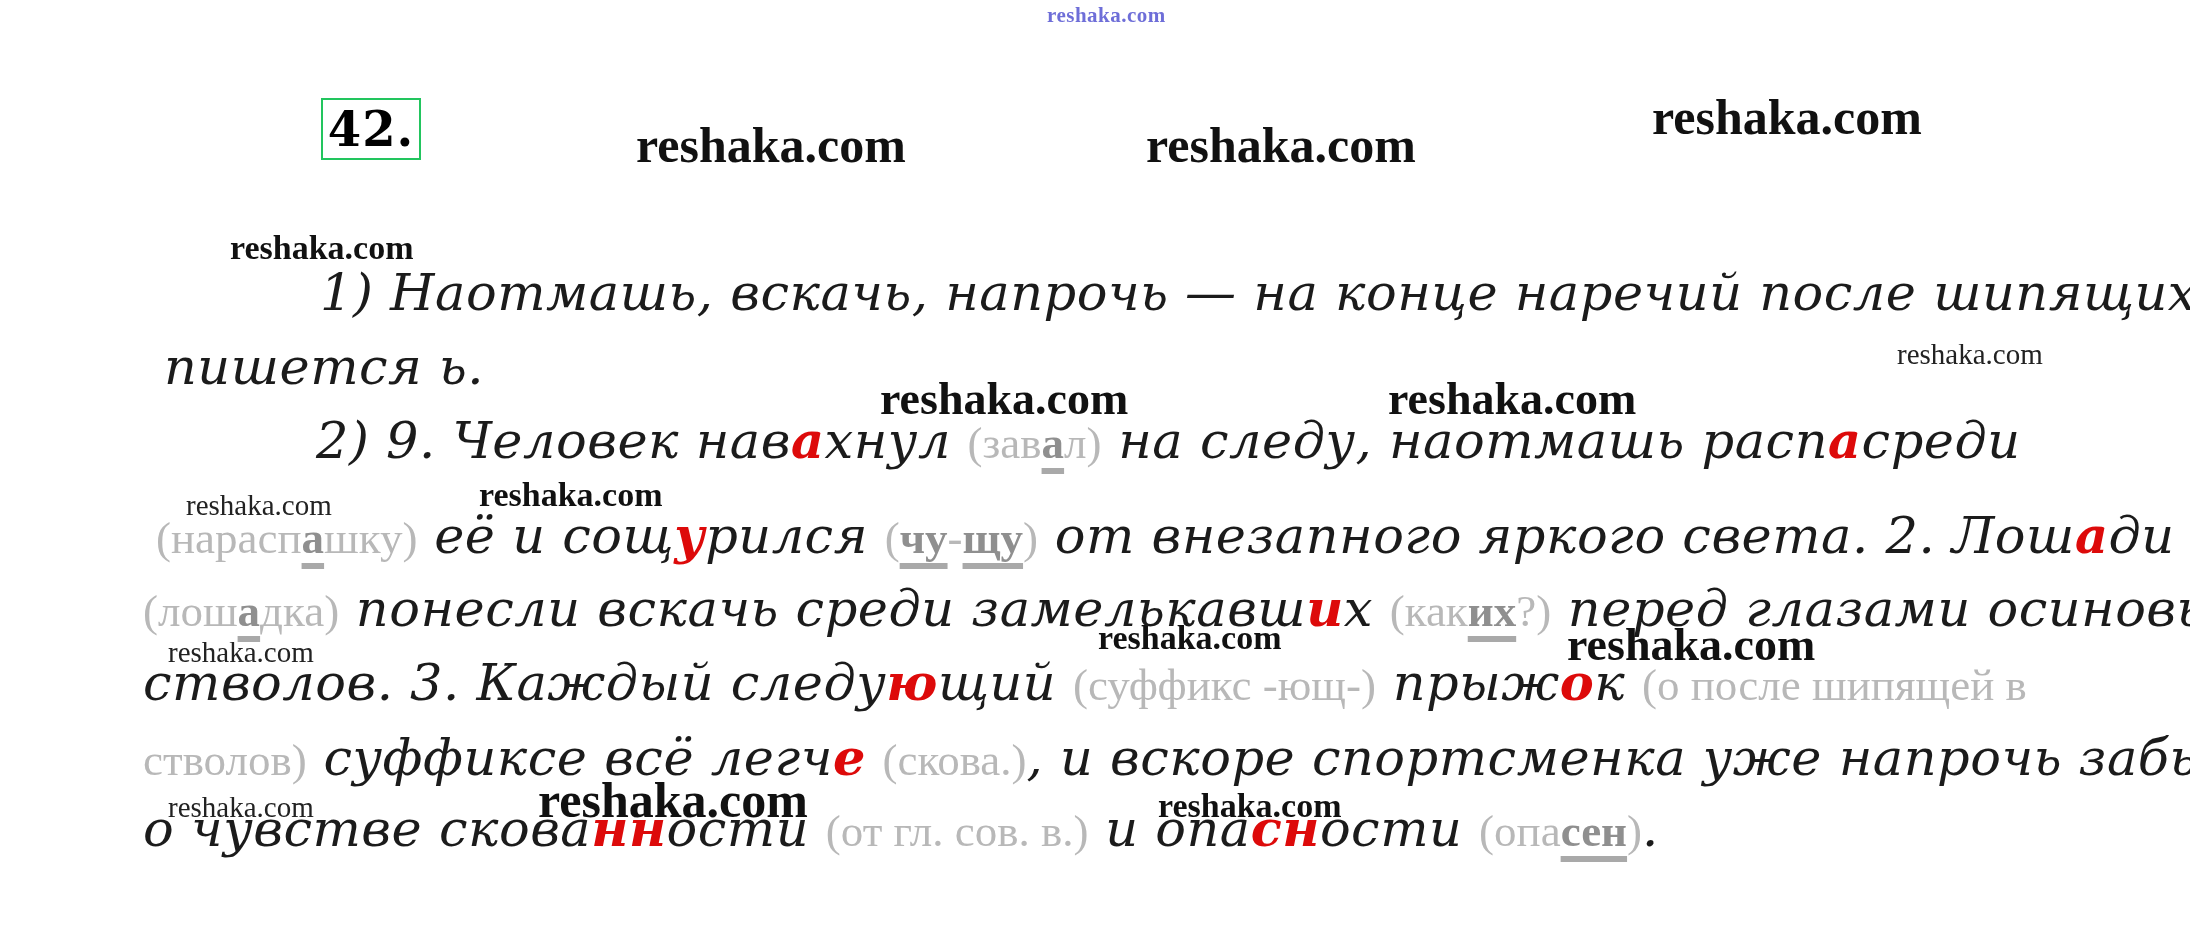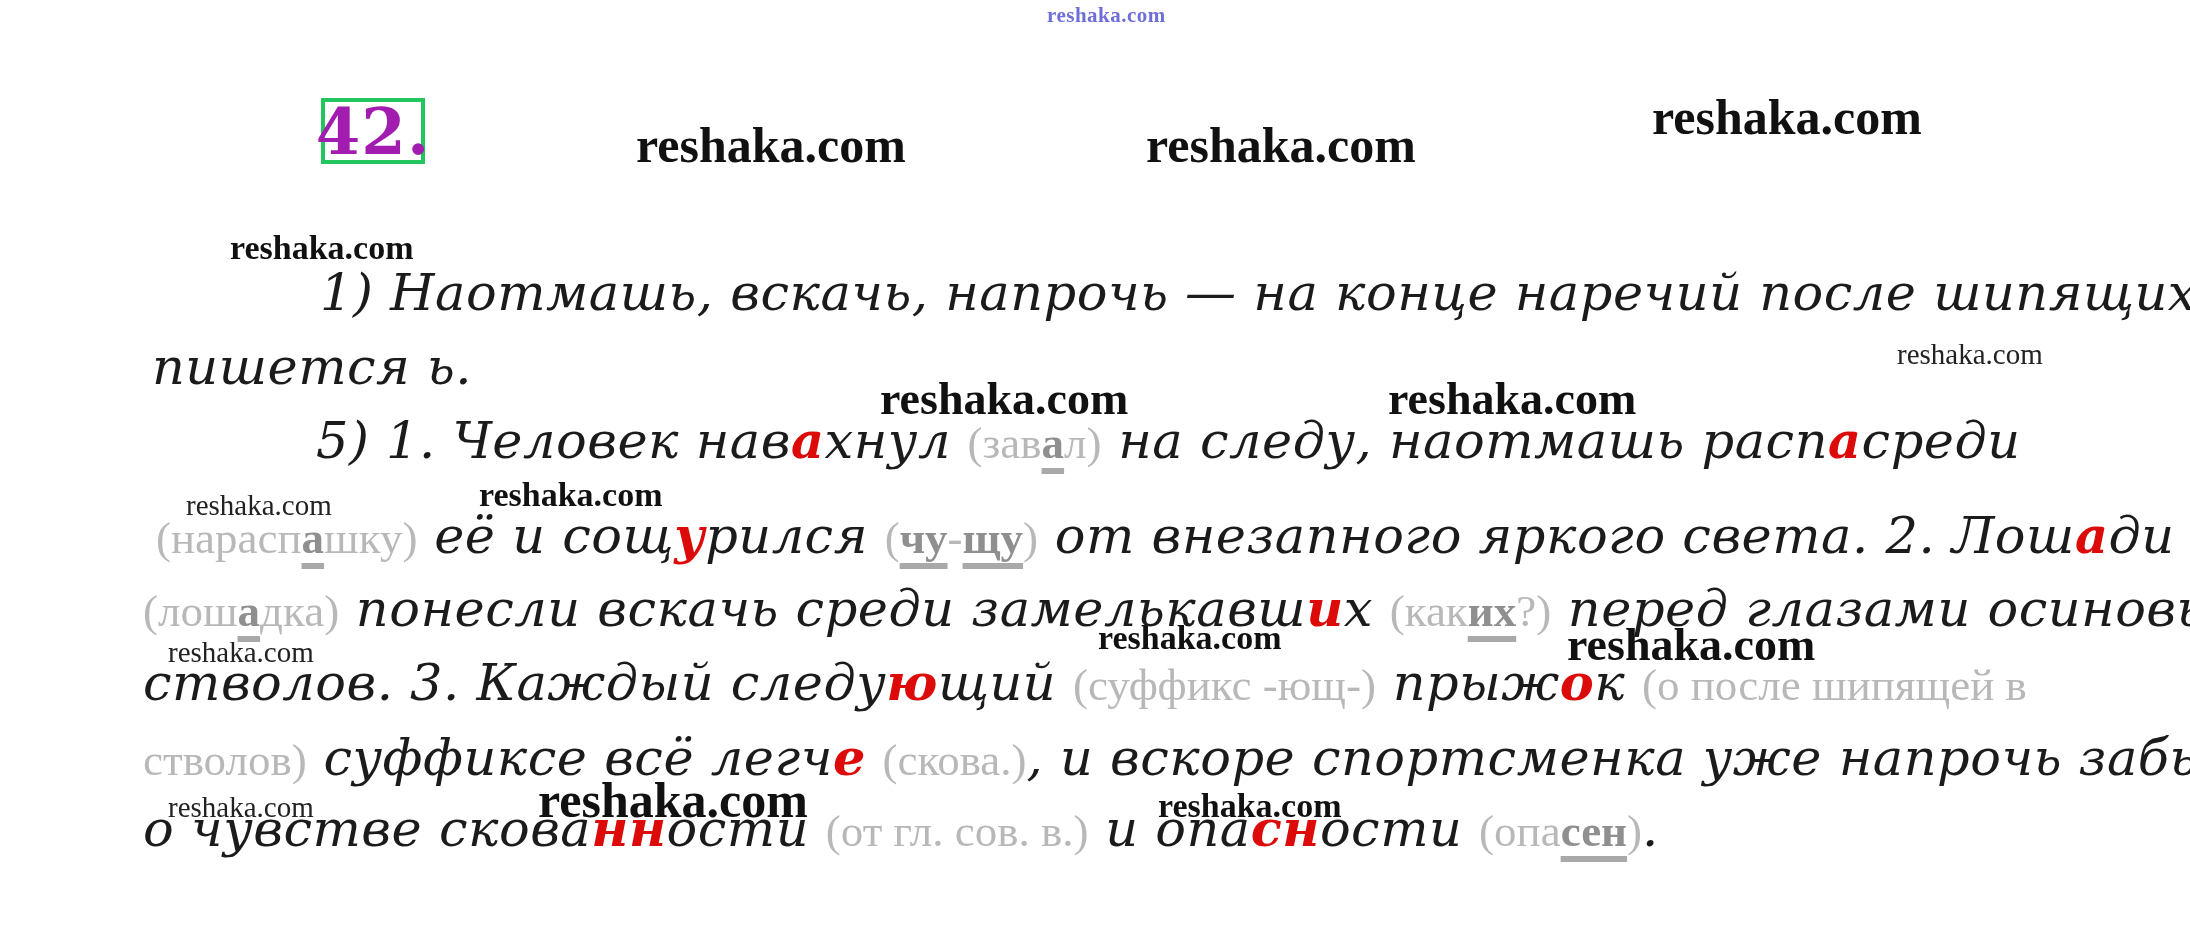--- a/index.html
+++ b/index.html
@@ -3,22 +3,22 @@
 <meta charset="utf-8">
 <style>
   html,body{margin:0;padding:0;}
   body{
     width:2190px;height:929px;position:relative;background:#ffffff;overflow:hidden;
     font-family:"DejaVu Serif", serif;
   }
   
   .ex-box{
     position:absolute;left:321px;top:98px;width:96px;height:58px;
-    border:4px solid #22c55e;display:flex;align-items:center;justify-content:center;
-    font-family:"DejaVu Serif", serif;font-weight:bold;font-size:64px;color:#a21caf;
+    border:2px solid #22c55e;display:flex;align-items:center;justify-content:center;
+    font-family:"DejaVu Serif", serif;font-weight:bold;font-size:48px;color:#000000;
     font-style:normal;letter-spacing:1px;
   }
   
   .wm{
     position:absolute;font-family:Liberation Serif, serif;color:#111;
     white-space:nowrap;line-height:1;
   }
   .wm-big{font-size:50px;font-weight:700;}
   .wm-med{font-size:34px;font-weight:700;}
   .wm-small{font-size:29px;font-weight:400;color:#222;}
@@ -56,19 +56,19 @@
 <span class="wm wm-med" style="left:479px;top:478px;">reshaka.com</span>
 <span class="wm wm-small" style="left:186px;top:491px;">reshaka.com</span>
 <span class="wm wm-med" style="left:1098px;top:621px;">reshaka.com</span>
 <span class="wm wm-small" style="left:168px;top:638px;">reshaka.com</span>
 <span class="wm wm-big" style="left:1567px;top:622px;font-size:46px;">reshaka.com</span>
 <span class="wm wm-big" style="left:538px;top:775px;">reshaka.com</span>
 <span class="wm wm-med" style="left:1158px;top:789px;">reshaka.com</span>
 <span class="wm wm-small" style="left:168px;top:793px;">reshaka.com</span>
 
 <div class="line" style="left:320px;top:262px;"><span class="seg-main">1) Наотмашь, вскачь, напрочь — на конце наречий после шипящих</span></div>
-<div class="line" style="left:152px;top:336px;"><span class="seg-main">пишется ь.</span></div>
-<div class="line" style="left:316px;top:410px;"><span class="seg-main">5) 1. Человек нав</span><span class="seg-red">а</span><span class="seg-main">хнул </span><span class="seg-gray">(зав</span><span class="seg-gu">а</span><span class="seg-gray">л)</span><span class="seg-main"> на следу, наотмашь расп</span><span class="seg-red">а</span><span class="seg-main">среди</span></div>
+<div class="line" style="left:164px;top:336px;"><span class="seg-main">пишется ь.</span></div>
+<div class="line" style="left:316px;top:410px;"><span class="seg-main">2) 9. Человек нав</span><span class="seg-red">а</span><span class="seg-main">хнул </span><span class="seg-gray">(зав</span><span class="seg-gu">а</span><span class="seg-gray">л)</span><span class="seg-main"> на следу, наотмашь расп</span><span class="seg-red">а</span><span class="seg-main">среди</span></div>
 <div class="line" style="left:156px;top:505px;"><span class="seg-gray">(нарасп</span><span class="seg-gu">а</span><span class="seg-gray">шку)</span><span class="seg-main"> её и сощ</span><span class="seg-red">у</span><span class="seg-main">рился </span><span class="seg-gray">(</span><span class="seg-gu">чу</span><span class="seg-gray">-</span><span class="seg-gu">щу</span><span class="seg-gray">)</span><span class="seg-main"> от внезапного яркого света. 2. Лош</span><span class="seg-red">а</span><span class="seg-main">ди</span></div>
 <div class="line" style="left:143px;top:578px;"><span class="seg-gray">(лош</span><span class="seg-gu">а</span><span class="seg-gray">дка)</span><span class="seg-main"> понесли вскачь среди замелькавш</span><span class="seg-red">и</span><span class="seg-main">х </span><span class="seg-gray">(как</span><span class="seg-gu">их</span><span class="seg-gray">?)</span><span class="seg-main"> перед глазами осиновых</span></div>
 <div class="line" style="left:143px;top:652px;"><span class="seg-main">стволов. 3. Каждый следу</span><span class="seg-red">ю</span><span class="seg-main">щий </span><span class="seg-gray">(суффикс -ющ-)</span><span class="seg-main"> прыж</span><span class="seg-red">о</span><span class="seg-main">к </span><span class="seg-gray">(о после шипящей в</span></div>
 <div class="line" style="left:143px;top:727px;"><span class="seg-gray">стволов)</span><span class="seg-main"> суффиксе всё легч</span><span class="seg-red">е</span><span class="seg-main"> </span><span class="seg-gray">(скова.)</span><span class="seg-main">, и вскоре спортсменка уже напрочь забыла</span></div>
 <div class="line" style="left:143px;top:798px;"><span class="seg-main">о чувстве скова</span><span class="seg-red">нн</span><span class="seg-main">ости </span><span class="seg-gray">(от гл. сов. в.)</span><span class="seg-main"> и опа</span><span class="seg-red">сн</span><span class="seg-main">ости </span><span class="seg-gray">(опа</span><span class="seg-gu">сен</span><span class="seg-gray">)</span><span class="seg-main">.</span></div>
 
 </body></html>

